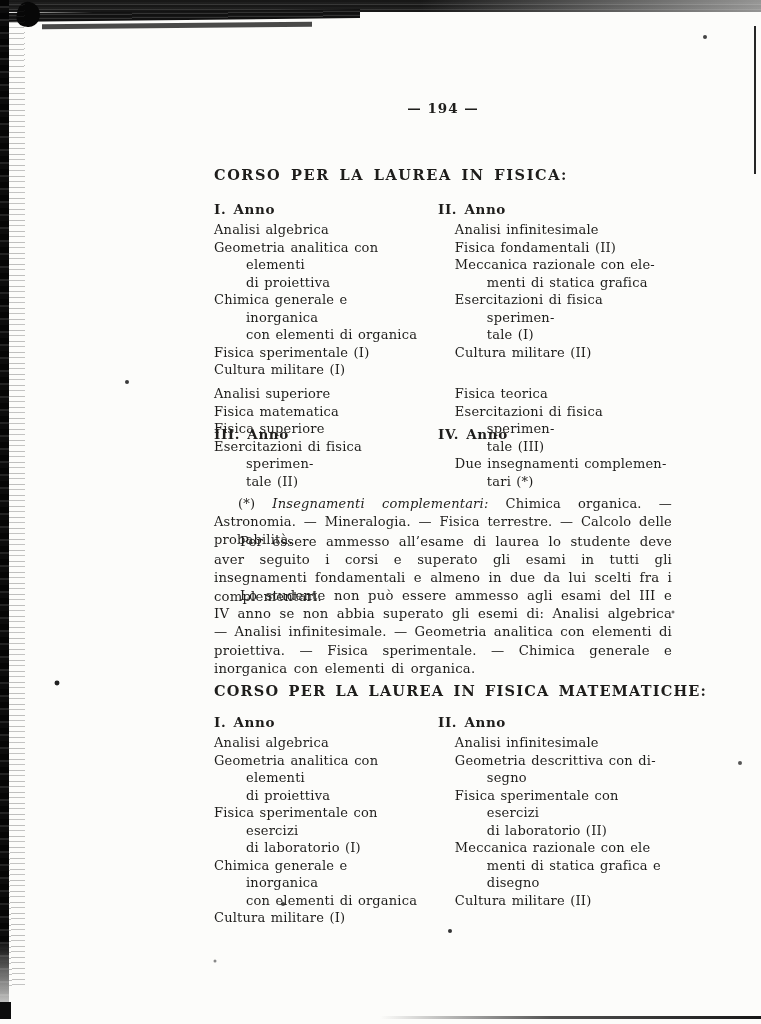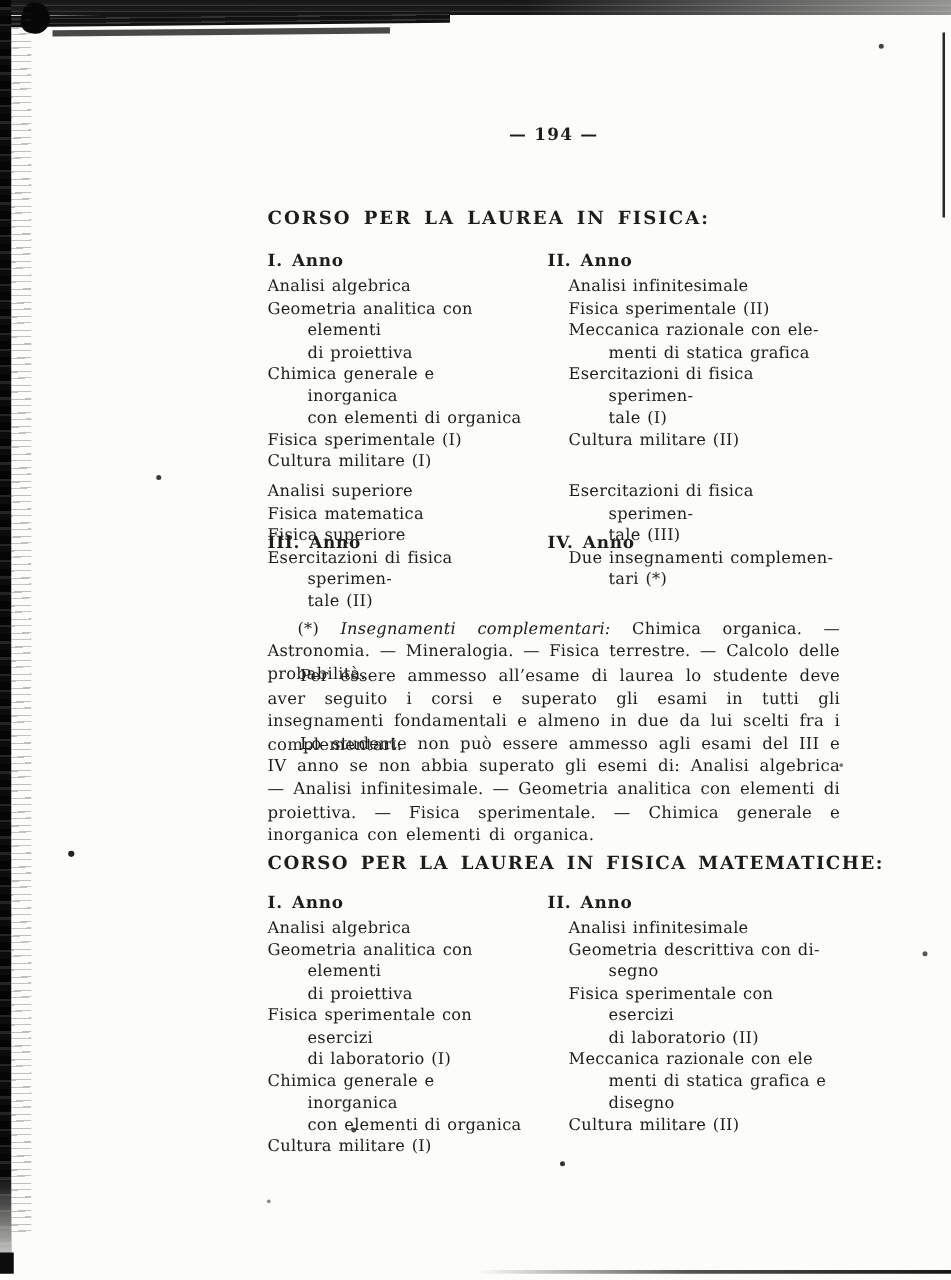--- a/index.html
+++ b/index.html
@@ -92,21 +92,21 @@
       <p class="course-item">Analisi algebrica</p>
       <p class="course-item">Geometria analitica con elementi
 di proiettiva</p>
       <p class="course-item">Chimica generale e inorganica
 con elementi di organica</p>
       <p class="course-item">Fisica sperimentale (I)</p>
       <p class="course-item">Cultura militare (I)</p>
     </div>
     <div class="col-r">
       <p class="course-item">Analisi infinitesimale</p>
-      <p class="course-item">Fisica sperimentale (II)</p>
+      <p class="course-item">Fisica fondamentali (II)</p>
       <p class="course-item">Meccanica razionale con ele-
 menti di statica grafica</p>
       <p class="course-item">Esercitazioni di fisica sperimen-
 tale (I)</p>
       <p class="course-item">Cultura militare (II)</p>
     </div>
   </div>
 
   <div class="abs years-row y2">
     <div class="col-l">
@@ -119,20 +119,21 @@
 
   <div class="abs lists-row l2">
     <div class="col-l">
       <p class="course-item">Analisi superiore</p>
       <p class="course-item">Fisica matematica</p>
       <p class="course-item">Fisica superiore</p>
       <p class="course-item">Esercitazioni di fisica sperimen-
 tale (II)</p>
     </div>
     <div class="col-r">
+      <p class="course-item">Fisica teorica</p>
       <p class="course-item">Esercitazioni di fisica sperimen-
 tale (III)</p>
       <p class="course-item">Due insegnamenti complemen-
 tari (*)</p>
     </div>
   </div>
 
   <p class="abs footnote">
     <span>(*)</span>
     <span class="it">Insegnamenti complementari:</span>

